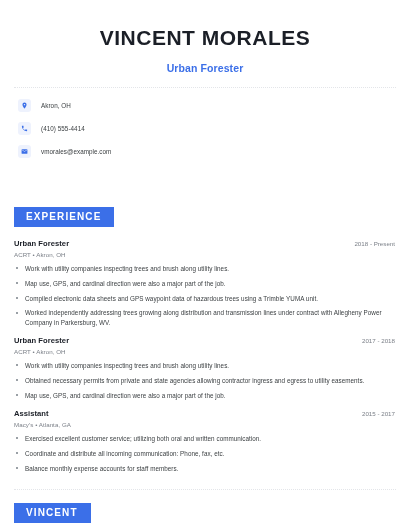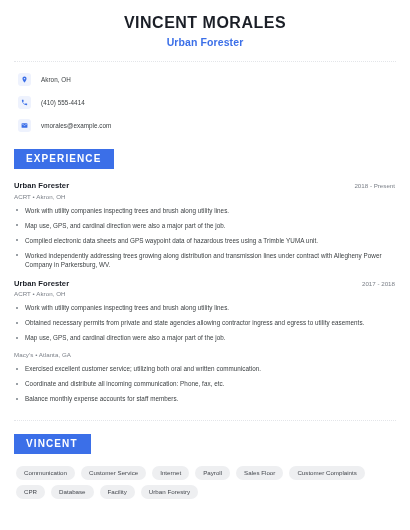--- a/index.html
+++ b/index.html
@@ -21,26 +21,26 @@
     padding: 0 14px;
     position: relative;
   }
 
   
   .header {
     padding-top: 14px;
     text-align: center;
   }
   .full-name {
-    font-size: 16px;
+    font-size: 21px;
     font-weight: bold;
     letter-spacing: 0.5px;
     color: #1b1f27;
     line-height: 1.15;
-    margin: 0;
+    margin: 12px;
   }
   .job-headline {
     font-size: 10.5px;
     font-weight: bold;
     color: #3b6fe8;
     margin-top: 4px;
     letter-spacing: 0.1px;
   }
 
   .divider {
@@ -83,21 +83,21 @@
   .section-badge {
     display: inline-block;
     background: #3b6fe8;
     color: #ffffff;
     font-size: 10px;
     font-weight: bold;
     letter-spacing: 1.1px;
     padding: 5px 13px 5px 12px;
     line-height: 1;
   }
-  .section-experience { margin-top: 2px; }
+  .section-experience { margin-top: 34px; }
   .section-skills { margin-top: 12px; }
 
   
   .entries { margin-top: 12px; }
   .entry { margin-bottom: 9px; }
   .entry-top {
     display: flex;
     justify-content: space-between;
     align-items: baseline;
   }
@@ -231,20 +231,24 @@
         </div>
         <div class="entry-meta">ACRT • Akron, OH</div>
         <ul class="bullets">
           <li>Work with utility companies inspecting trees and brush along utility lines.</li>
           <li>Obtained necessary permits from private and state agencies allowing contractor ingress and egress to utility easements.</li>
           <li>Map use, GPS, and cardinal direction were also a major part of the job.</li>
         </ul>
       </div>
 
       <div class="entry">
+        <div class="entry-top">
+          <span class="entry-title">Assistant</span>
+          <span class="entry-dates">2015 - 2017</span>
+        </div>
         <div class="entry-meta">Macy's • Atlanta, GA</div>
         <ul class="bullets">
           <li>Exercised excellent customer service; utilizing both oral and written communication.</li>
           <li>Coordinate and distribute all incoming communication: Phone, fax, etc.</li>
           <li>Balance monthly expense accounts for staff members.</li>
         </ul>
       </div>
 
     </div>
   </div>

